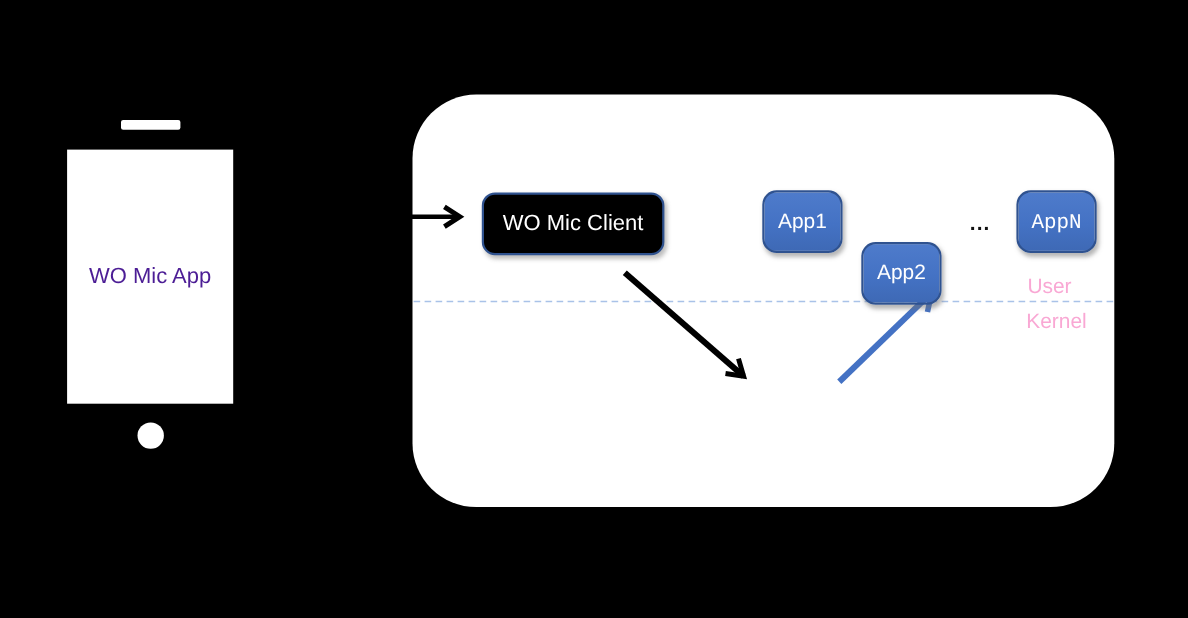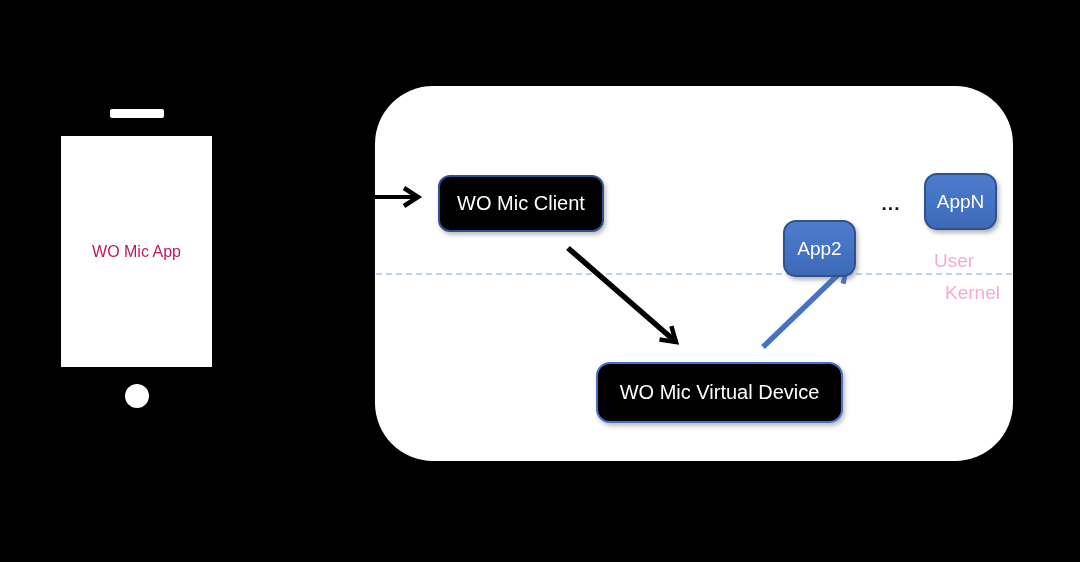--- a/index.html
+++ b/index.html
@@ -27,22 +27,22 @@
   .phone-screen {
     position: absolute;
     left: 61px; top: 136px;
     width: 151px; height: 231px;
     background: #ffffff;
     display: flex;
     align-items: center;
     justify-content: center;
   }
   .phone-screen span {
-    color: #be185d;
-    font-size: 16px;
+    color: #4c1d95;
+    font-size: 20px;
     white-space: nowrap;
   }
   .phone-home {
     position: absolute;
     left: 125px; top: 384px;
     width: 24px; height: 24px;
     background: #ffffff;
     border-radius: 50%;
   }
 
@@ -97,41 +97,41 @@
     width: 73px; height: 57px;
     background: linear-gradient(180deg, #4E7BCB 0%, #4472C4 55%, #3E69B5 100%);
     border: 2px solid #2F528F;
     border-radius: 13px;
     box-shadow: 2px 3px 4px rgba(110,110,110,0.5);
     color: #ffffff;
     font-size: 19px;
   }
   .app-box.app1 { left: 693px; }
   .app-box.app2 { left: 783px; margin-top: 47px; }
-  .app-box.appn { left: 924px; }
+  .app-box.appn { left: 924px; font-family: Liberation Mono, monospace; }
 
   .ellipsis {
     position: absolute;
     left: 876px; top: 193px;
     width: 30px;
     text-align: center;
     color: #111111;
     font-size: 19px;
     font-weight: 700;
     letter-spacing: 1px;
   }
 
   .space-label {
     position: absolute;
     color: #f9a8d4;
     font-size: 19px;
     white-space: nowrap;
   }
   .user-label   { left: 934px; top: 250px; }
-  .kernel-label { left: 933px; top: 282px; margin-left: 12px; }
+  .kernel-label { left: 933px; top: 282px; }
 </style>
 </head>
 <body>
 
 <div class="canvas">
 
   <div class="phone-speaker"></div>
   <div class="phone-screen">
     <span>WO Mic App</span>
   </div>
@@ -155,28 +155,28 @@
 
     <path d="M568,248 L676,342" fill="none" stroke-width="5.5" marker-end="url(#headBlack)" stroke="#000000"></path>
 
     <path d="M763,347 L847,266" fill="none" stroke-width="5.5" marker-end="url(#headBlue)" stroke="#4472C4"></path>
   </svg>
 
   <div class="node client-box">
     <span>WO Mic Client</span>
   </div>
 
+  <div class="node app-box app1">
+    <span>App1</span>
+  </div>
   <div class="node app-box app2">
     <span>App2</span>
   </div>
   <div class="ellipsis">...</div>
   <div class="node app-box appn">
     <span>AppN</span>
   </div>
 
   <div class="space-label user-label">User</div>
   <div class="space-label kernel-label">Kernel</div>
 
-  <div class="node device-box">
-    <span>WO Mic Virtual Device</span>
-  </div>
 
 </div>
 
 </body></html>

